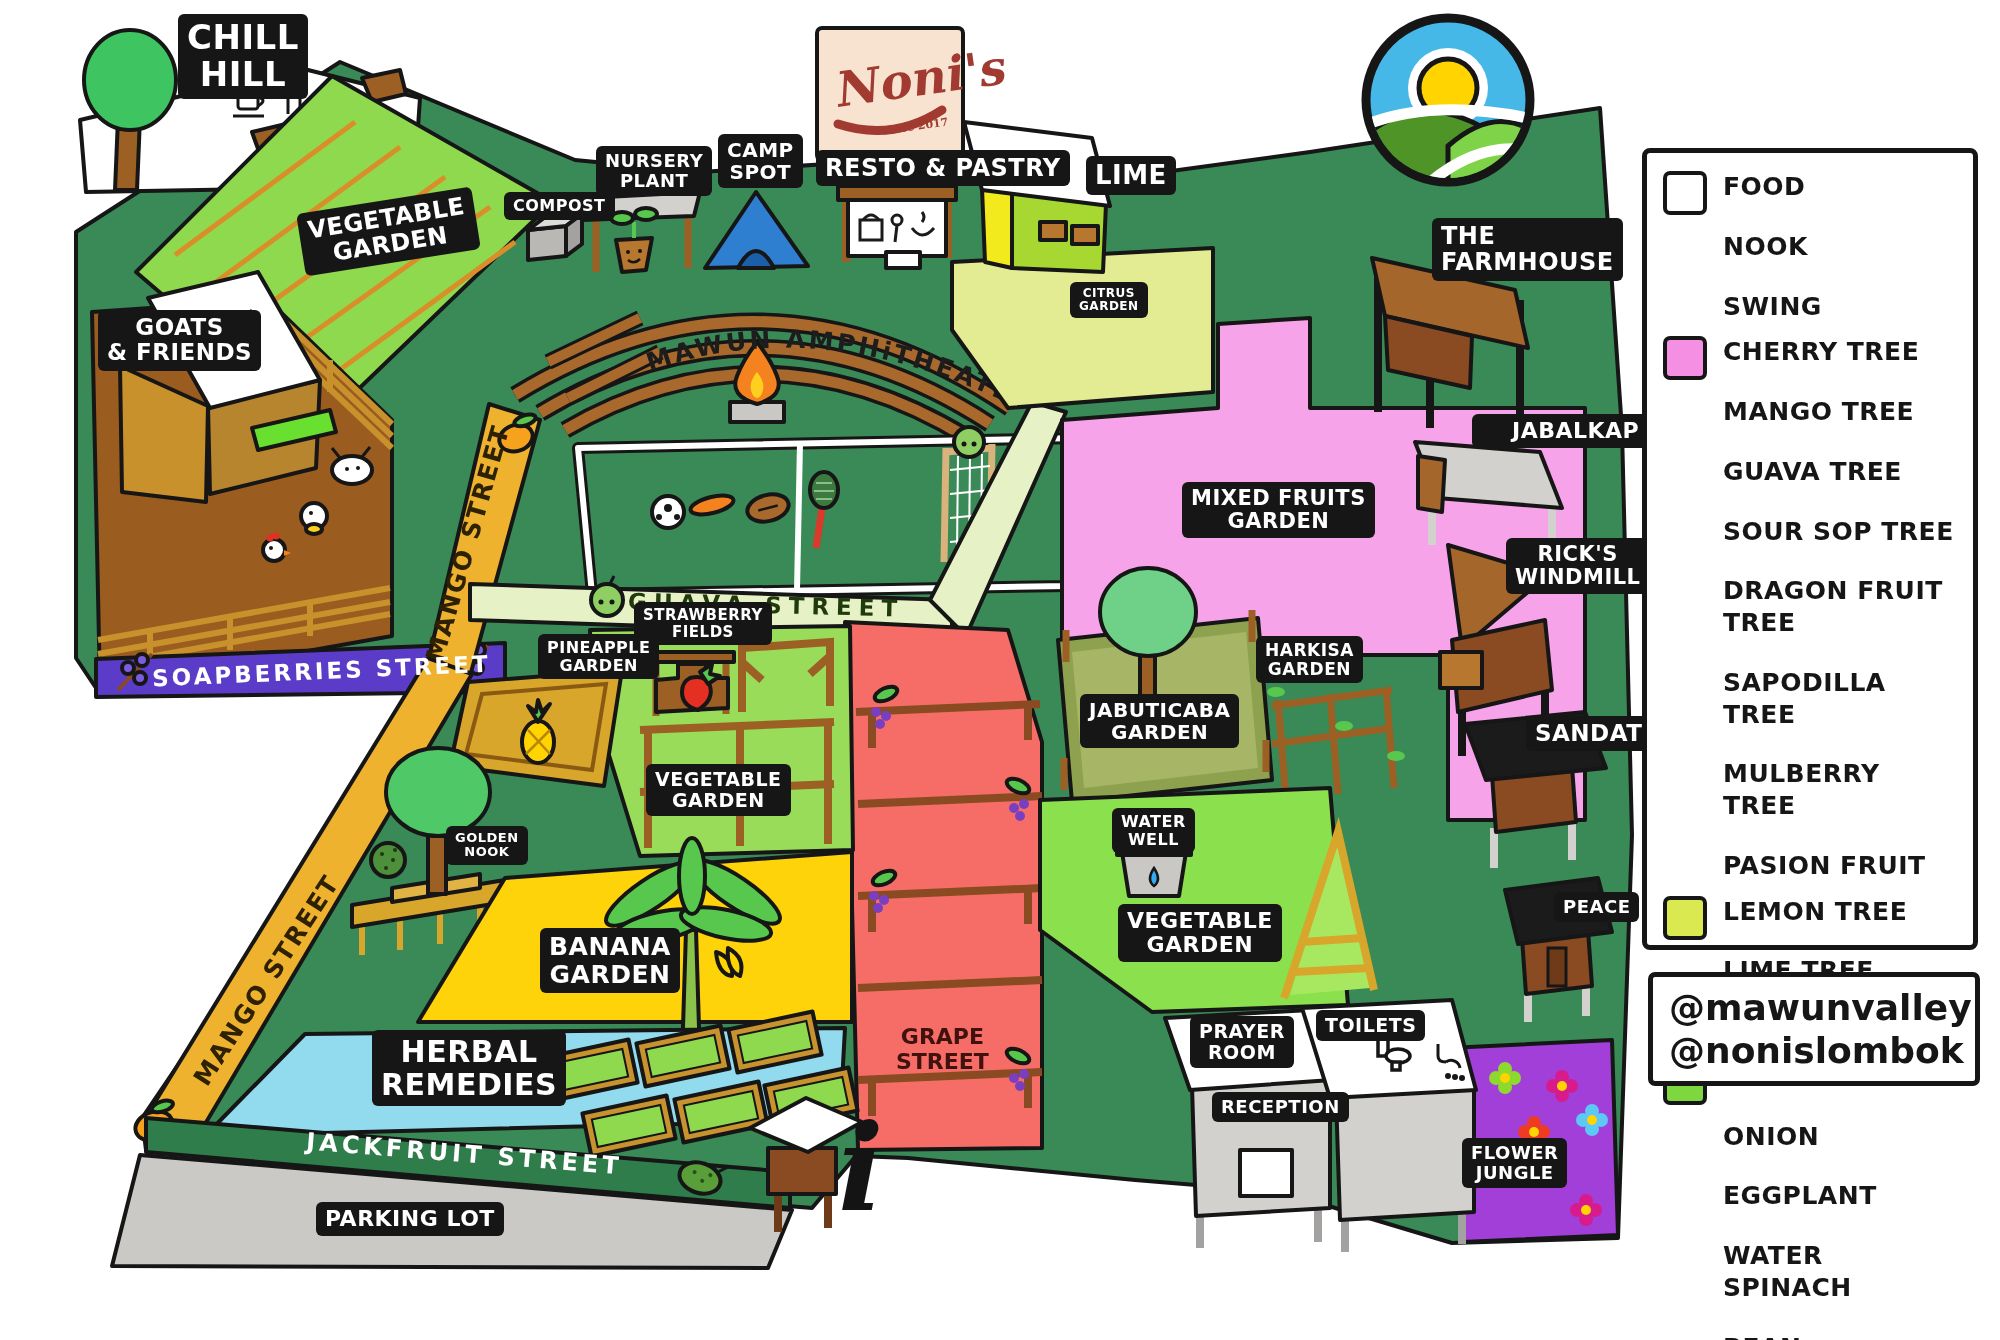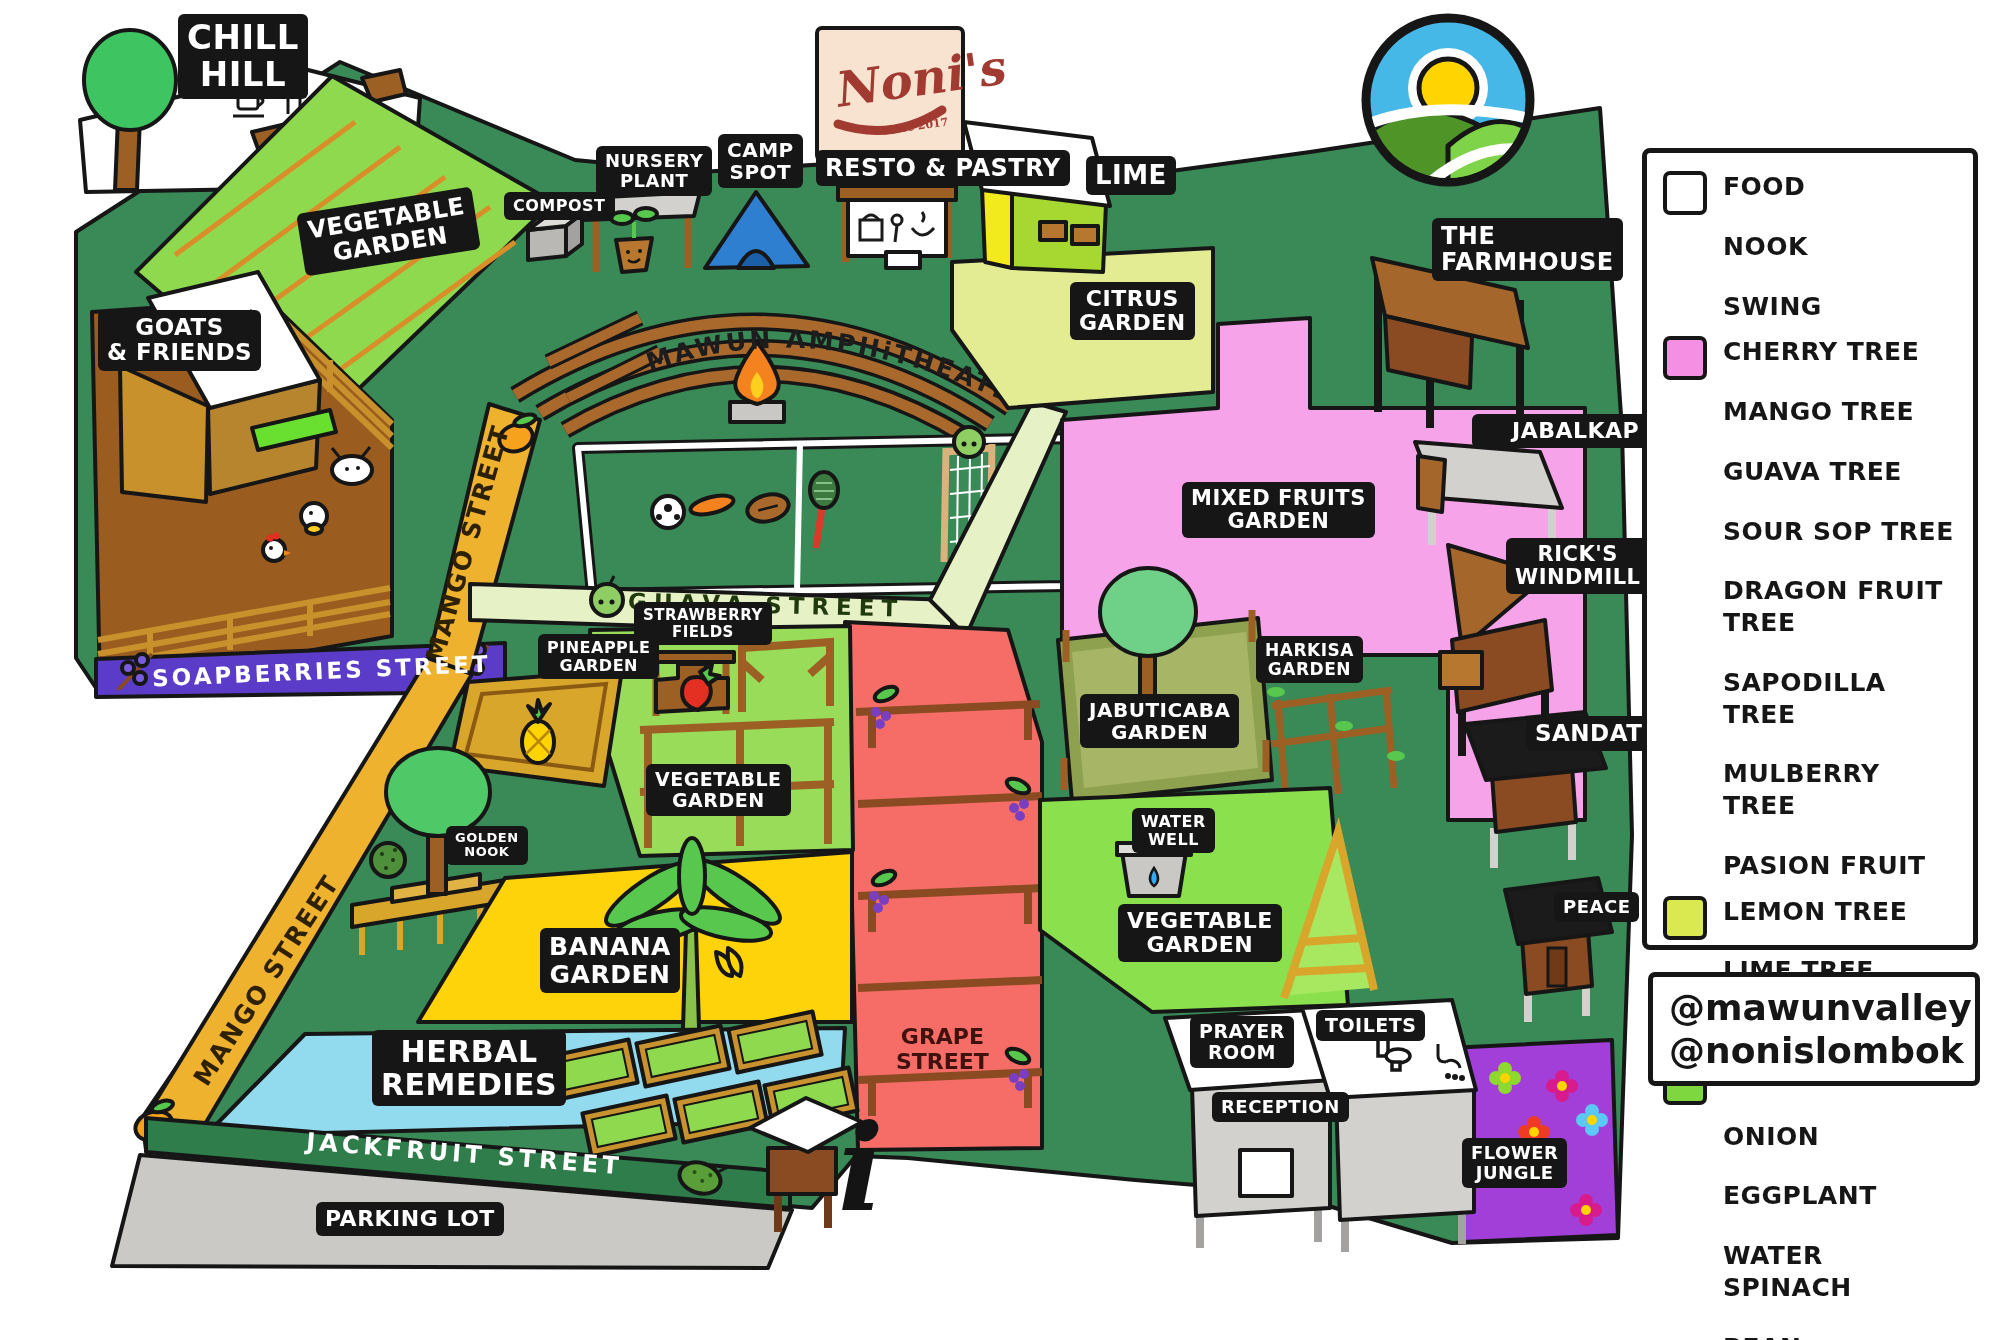--- a/index.html
+++ b/index.html
@@ -643,36 +643,36 @@
 GARDEN</div>
 <div class="lbl" style="left:98px;top:310px;font-size:23px;">GOATS
 &amp; FRIENDS</div>
 <div class="lbl" style="left:504px;top:192px;font-size:16px;">COMPOST</div>
 <div class="lbl" style="left:596px;top:146px;font-size:18px;">NURSERY
 PLANT</div>
 <div class="lbl" style="left:718px;top:134px;font-size:20px;">CAMP
 SPOT</div>
 <div class="lbl" style="left:816px;top:150px;font-size:24px;">RESTO &amp; PASTRY</div>
 <div class="lbl" style="left:1086px;top:156px;font-size:26px;">LIME</div>
-<div class="lbl" style="left:1070px;top:282px;font-size:22px;">CITRUS
+<div class="lbl" style="left:1070px;top:282px;font-size:12px;">CITRUS
 GARDEN</div>
 <div class="lbl" style="left:1432px;top:218px;font-size:24px;text-align:left;">THE
 FARMHOUSE</div>
 <div class="lbl" style="left:1182px;top:482px;font-size:21px;">MIXED FRUITS
 GARDEN</div>
 <div class="lbl" style="left:1472px;top:414px;font-size:22px;padding-left:40px;">JABALKAP</div>
 <div class="lbl" style="left:1506px;top:538px;font-size:21px;">RICK'S
 WINDMILL</div>
 <div class="lbl" style="left:1526px;top:716px;font-size:23px;">SANDAT</div>
 <div class="lbl" style="left:1554px;top:892px;font-size:18px;">PEACE</div>
 <div class="lbl" style="left:1080px;top:694px;font-size:20px;">JABUTICABA
 GARDEN</div>
 <div class="lbl" style="left:1256px;top:636px;font-size:17px;">HARKISA
 GARDEN</div>
-<div class="lbl" style="left:1112px;top:808px;font-size:16px;margin-left:20px;">WATER
+<div class="lbl" style="left:1112px;top:808px;font-size:16px;">WATER
 WELL</div>
 <div class="lbl" style="left:1118px;top:904px;font-size:22px;">VEGETABLE
 GARDEN</div>
 <div class="lbl" style="left:634px;top:602px;font-size:15px;">STRAWBERRY
 FIELDS</div>
 <div class="lbl" style="left:538px;top:634px;font-size:16px;">PINEAPPLE
 GARDEN</div>
 <div class="lbl" style="left:646px;top:764px;font-size:19px;">VEGETABLE
 GARDEN</div>
 <div class="lbl" style="left:446px;top:826px;font-size:13px;">GOLDEN

